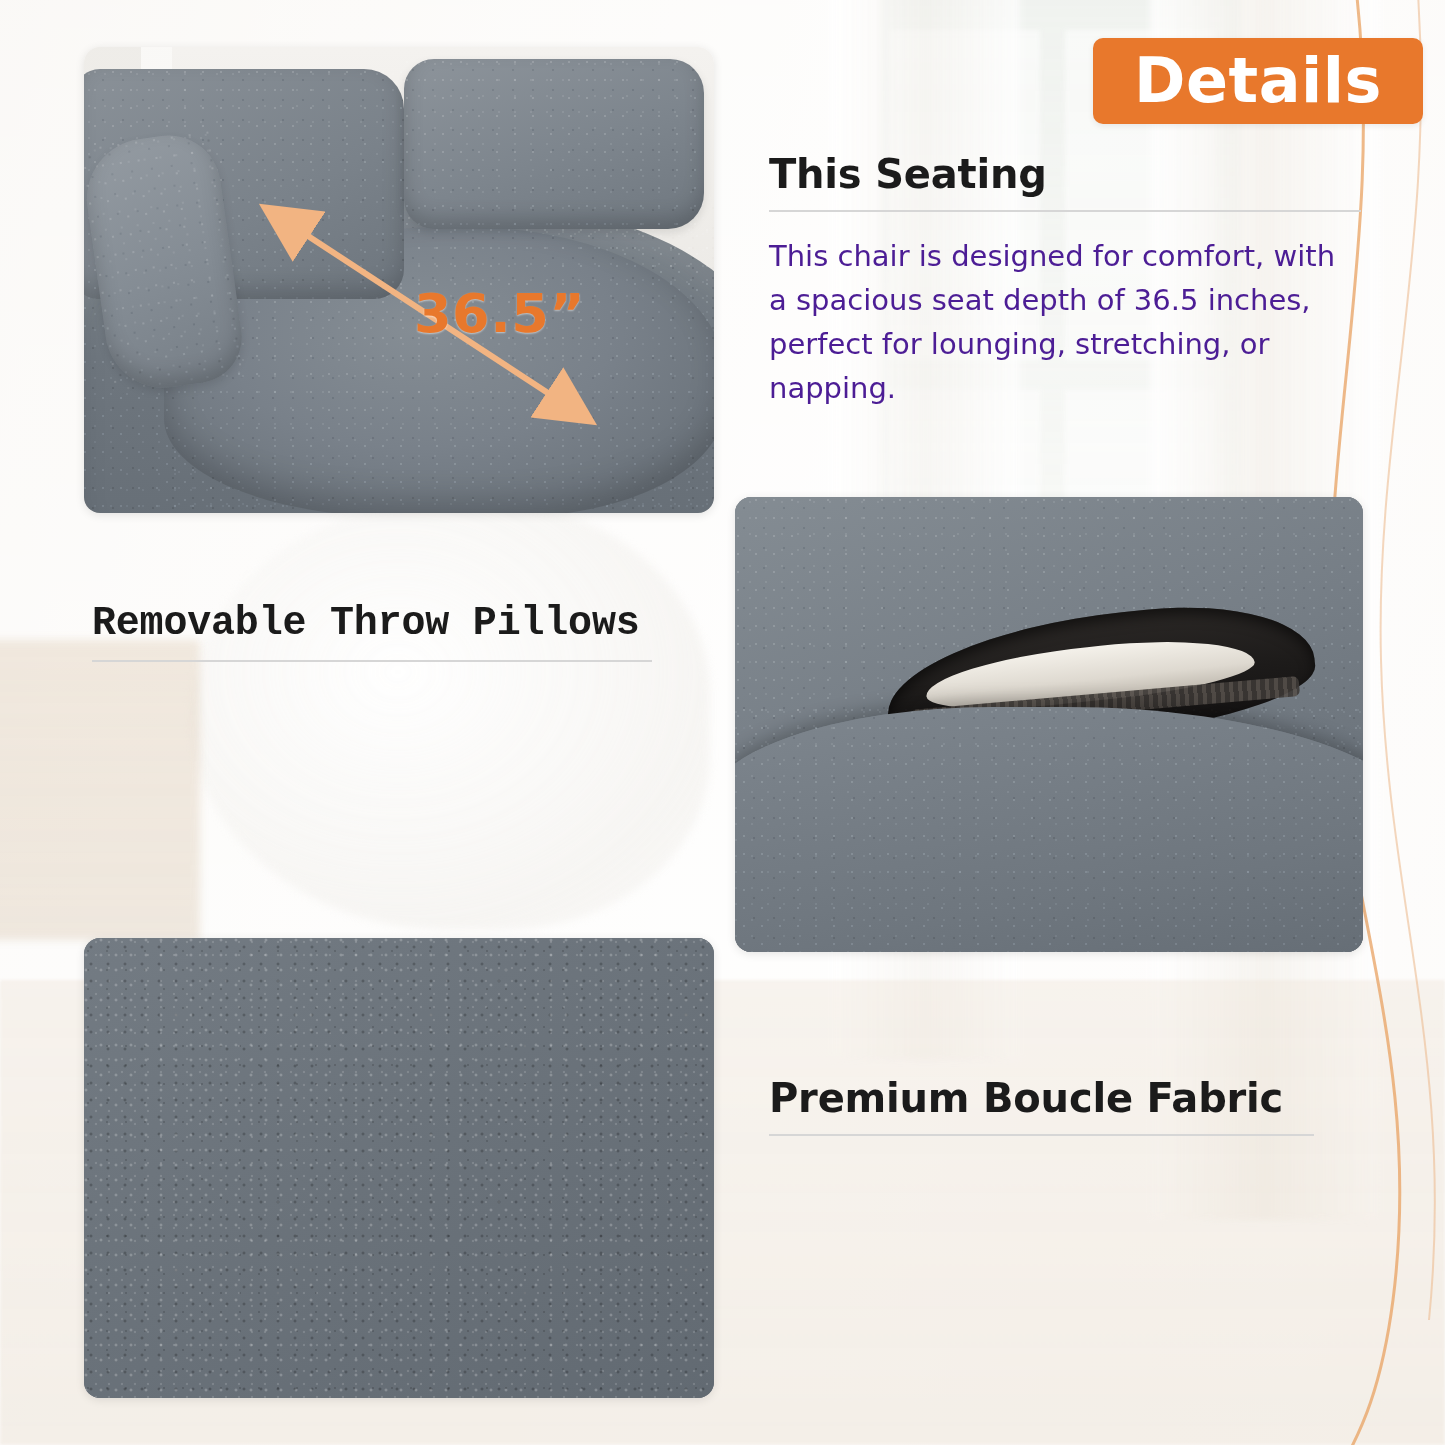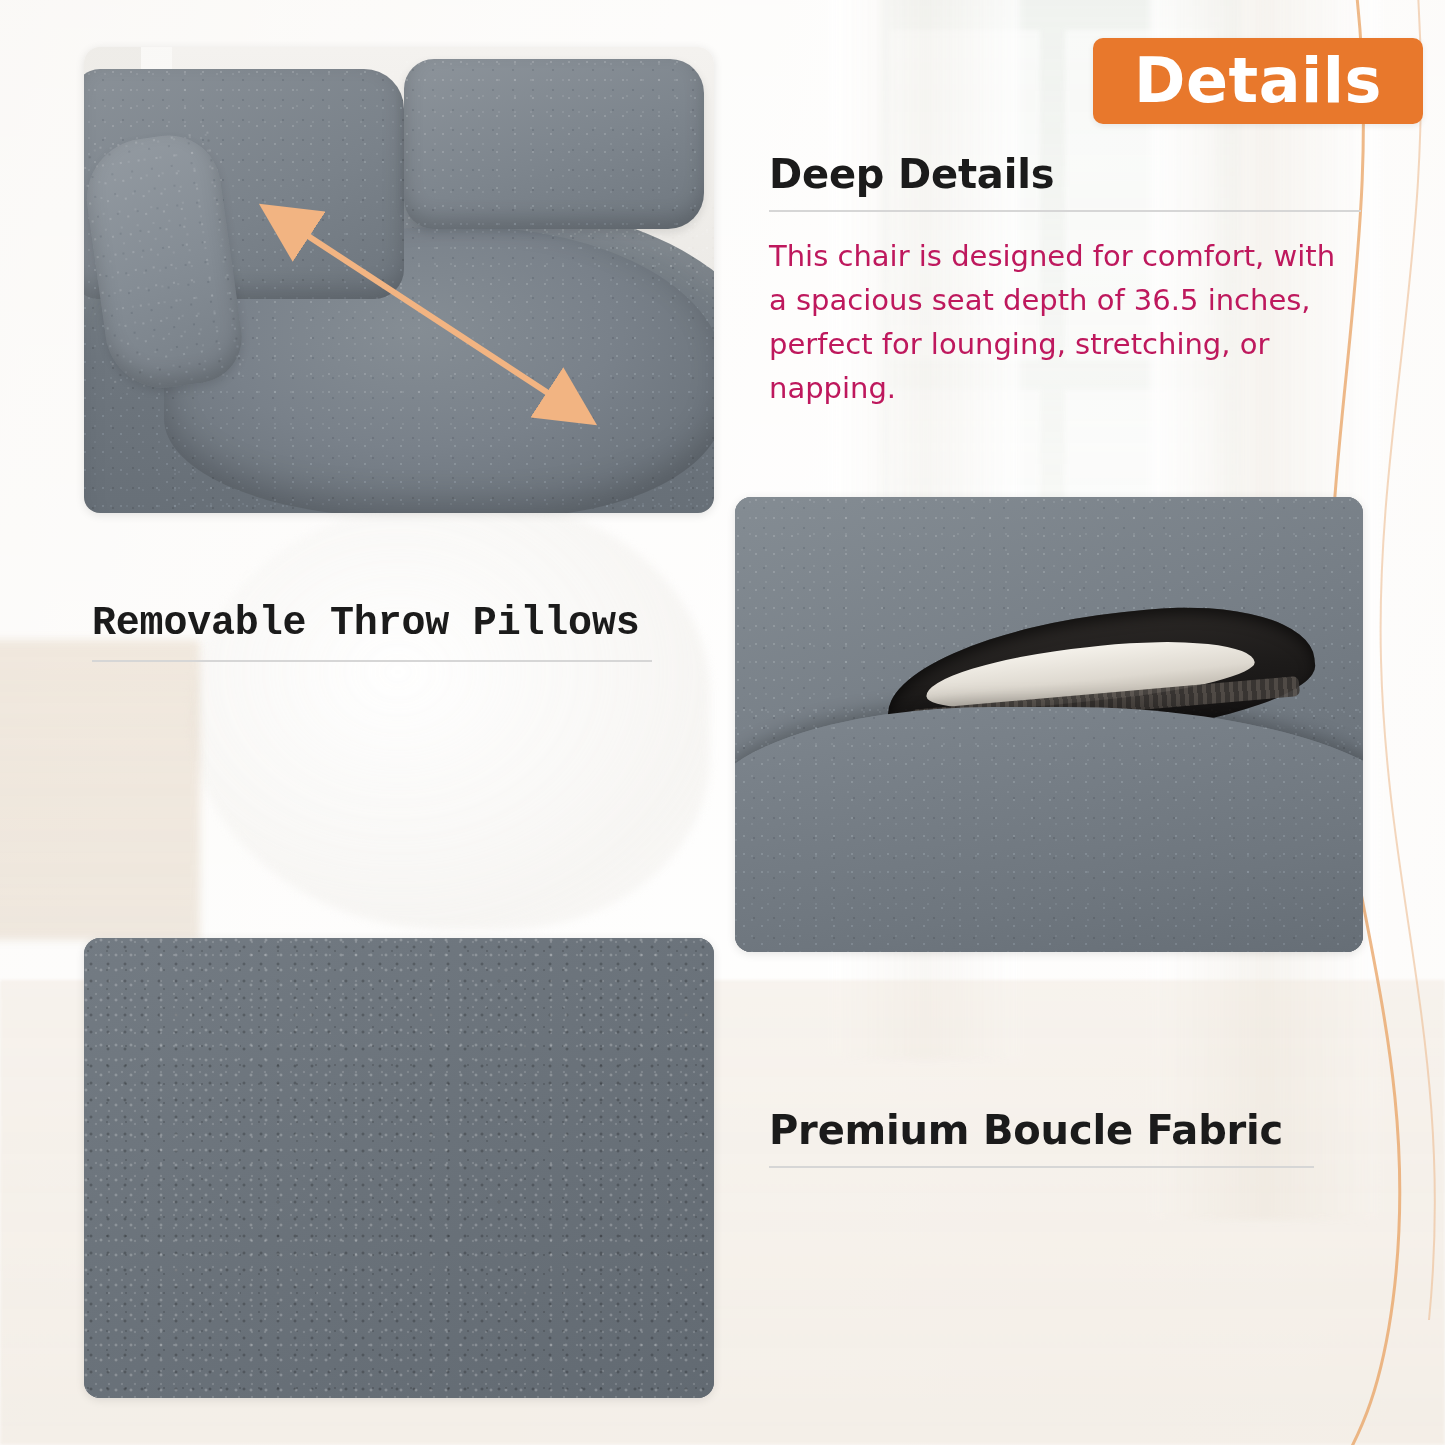--- a/index.html
+++ b/index.html
@@ -269,27 +269,27 @@
   }
   .rule {
     margin-top: 14px;
     height: 2px;
     background: #d6d6d6;
   }
   .block p {
     margin: 22px 0 0 0;
     font-size: 29px;
     line-height: 1.52;
-    color: #be185d;
+    color: #4c1d95;
     font-weight: 400;
   }
 
   #block-deep   { left: 769px; top: 152px;  width: 592px; }
   #block-pillow { left: 92px; top: 602px;  width: 560px; font-family: Liberation Mono, monospace; }
-  #block-boucle { left: 769px; top: 1108px; width: 545px; }
+  #block-boucle { left: 769px; top: 1076px; width: 545px; }
 </style>
 </head>
 <body>
 
 <div id="page">
 
   <div class="bg-room">
     <div class="bg-window">
       <div class="pane" style="left:10px; top:40px; width:150px; height:330px;"></div>
       <div class="pane" style="left:185px; top:40px; width:150px; height:330px;"></div>
@@ -336,41 +336,42 @@
         <marker id="ah-end" markerWidth="10" markerHeight="10" refX="6" refY="5" orient="auto">
           <path d="M0,0 L10,5 L0,10 z" fill="#f2b482"></path>
         </marker>
         <marker id="ah-start" markerWidth="10" markerHeight="10" refX="4" refY="5" orient="auto">
           <path d="M10,0 L0,5 L10,10 z" fill="#f2b482"></path>
         </marker>
       </defs>
       <line x1="195" y1="170" x2="493" y2="365" stroke="#f2b482" stroke-width="6" marker-start="url(#ah-start)" marker-end="url(#ah-end)"></line>
     </svg>
 
+    <div class="dim-label">36.5”</div>
   </div>
 
   <div class="photo" id="photo-zipper">
     <div class="zip-base">
         <div class="boucle-tex"></div>
       </div>
     <div class="zip-open"></div>
     <div class="zip-inner"></div>
     <div class="zip-teeth"></div>
     <div class="zip-flap">
         <div class="boucle-tex"></div>
       </div>
   </div>
 
   <div class="photo" id="photo-fabric">
     <div class="fab-base"></div>
     <div class="fab-tex"></div>
   </div>
 
   <div class="block" id="block-deep">
-    <h2>Deep Details</h2>
+    <h2>This Seating</h2>
     <div class="rule"></div>
     <p>This chair is designed for comfort, with a spacious seat depth of 36.5 inches, perfect for lounging, stretching, or napping.</p>
   </div>
 
   <div class="block" id="block-pillow">
     <h2>Removable Throw Pillows</h2>
     <div class="rule"></div>
   </div>
 
   <div class="block" id="block-boucle">

